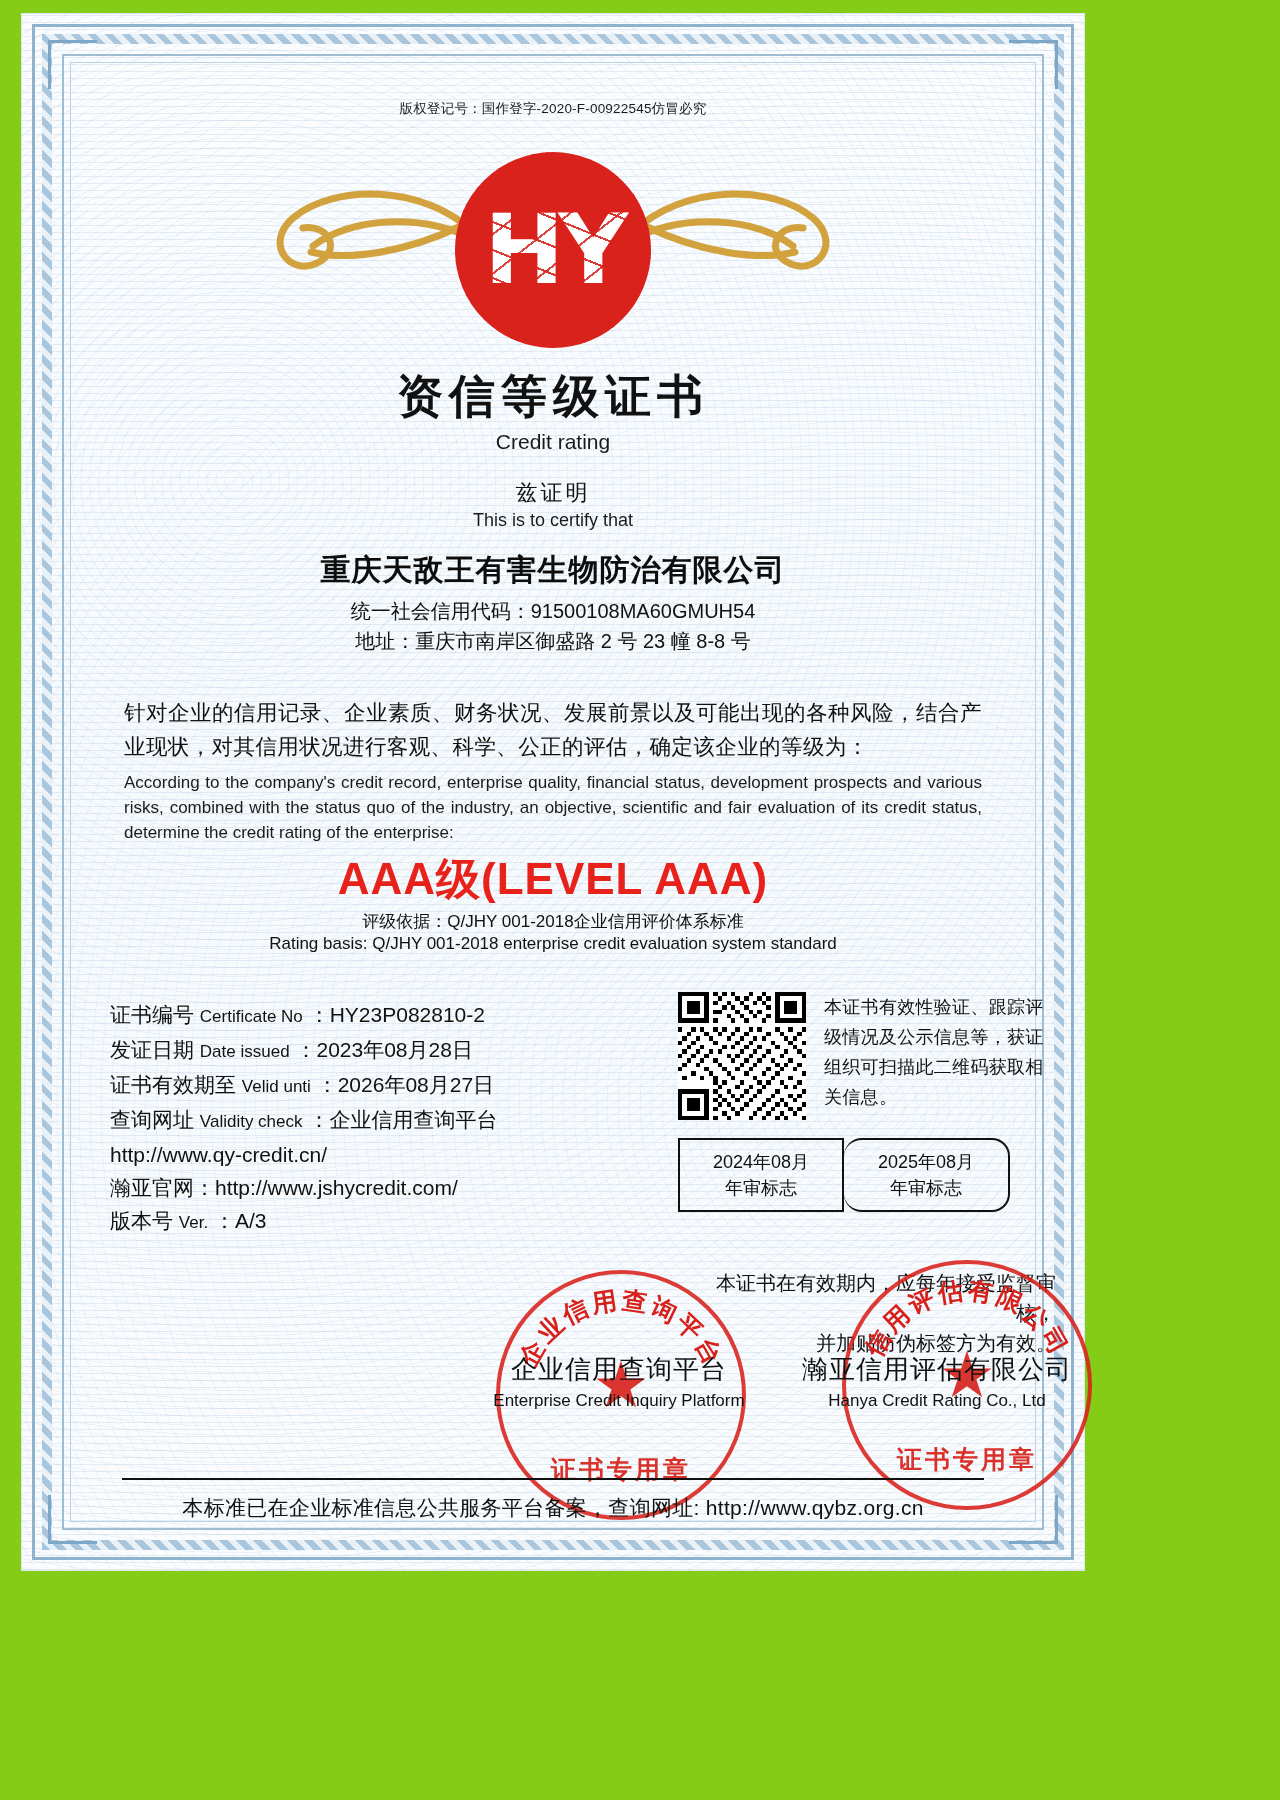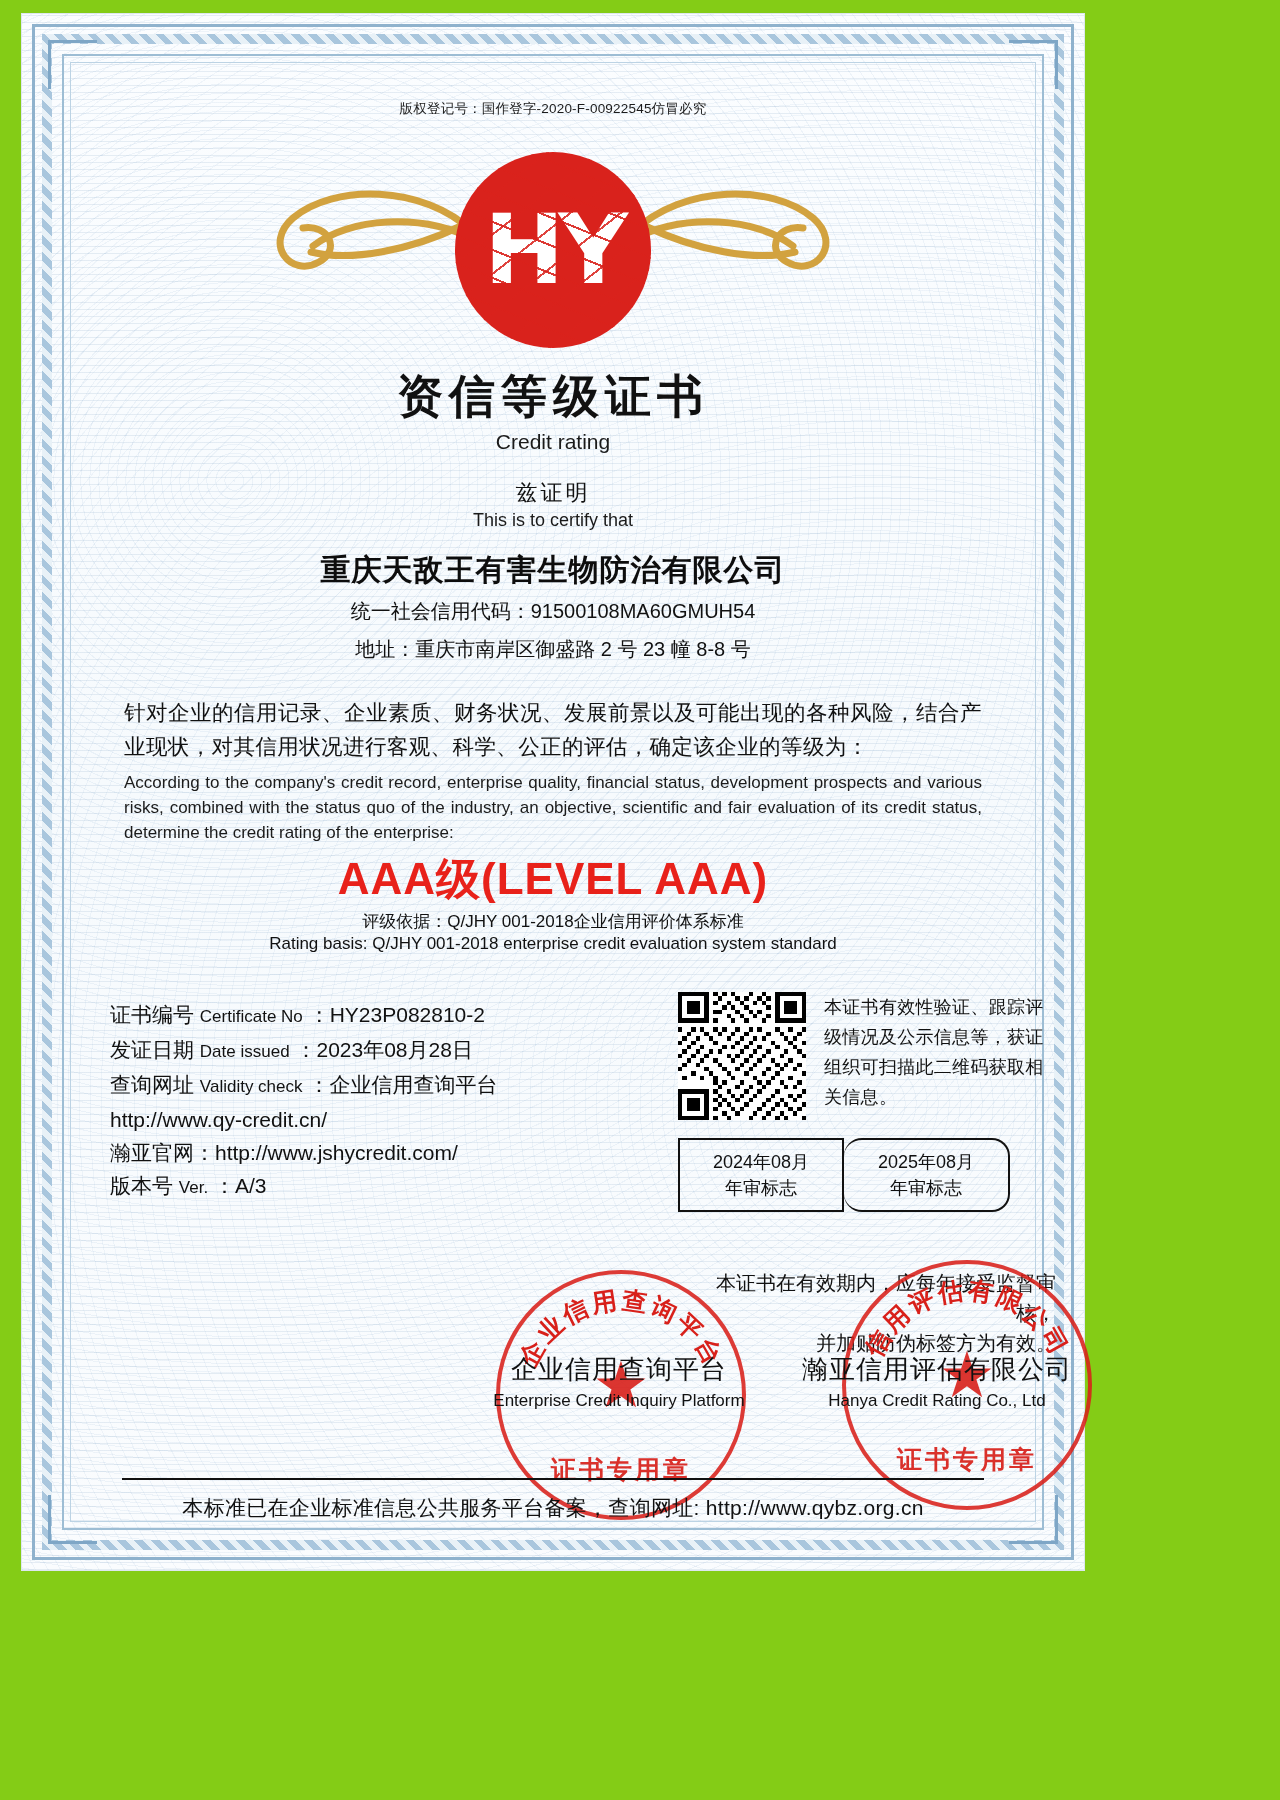--- a/index.html
+++ b/index.html
@@ -128,21 +128,21 @@
   .company{
     position:absolute;top:480px;left:0;right:0;text-align:center;
     font-size:30px;font-weight:bold;color:#0d0d0d;letter-spacing:1px;
   }
   .code{
     position:absolute;top:528px;left:0;right:0;text-align:center;
     font-size:20px;color:#111;
   }
   .addr{
     position:absolute;top:558px;left:0;right:0;text-align:center;
-    font-size:20px;color:#111;margin-top:8px;
+    font-size:20px;color:#111;
   }
 
   
   .para{
     position:absolute;top:626px;left:42px;right:42px;
   }
   .para .cn{
     font-size:21.5px;color:#111;line-height:34px;text-align:justify;
     letter-spacing:.4px;
   }
@@ -298,20 +298,25 @@
       <div class="details">
         <div class="row">
           <span>证书编号</span>
           <span class="lbl-en">Certificate No</span>
           <span>：HY23P082810-2</span>
         </div>
         <div class="row">
           <span>发证日期</span>
           <span class="lbl-en">Date issued</span>
           <span>：2023年08月28日</span>
+        </div>
+        <div class="row">
+          <span>证书有效期至</span>
+          <span class="lbl-en">Velid unti</span>
+          <span>：2026年08月27日</span>
         </div>
         <div class="row">
           <span>查询网址</span>
           <span class="lbl-en">Validity check</span>
           <span>：企业信用查询平台</span>
         </div>
         <div class="row">http://www.qy-credit.cn/</div>
         <div class="row">瀚亚官网：http://www.jshycredit.com/</div>
         <div class="row">
           <span>版本号</span>

